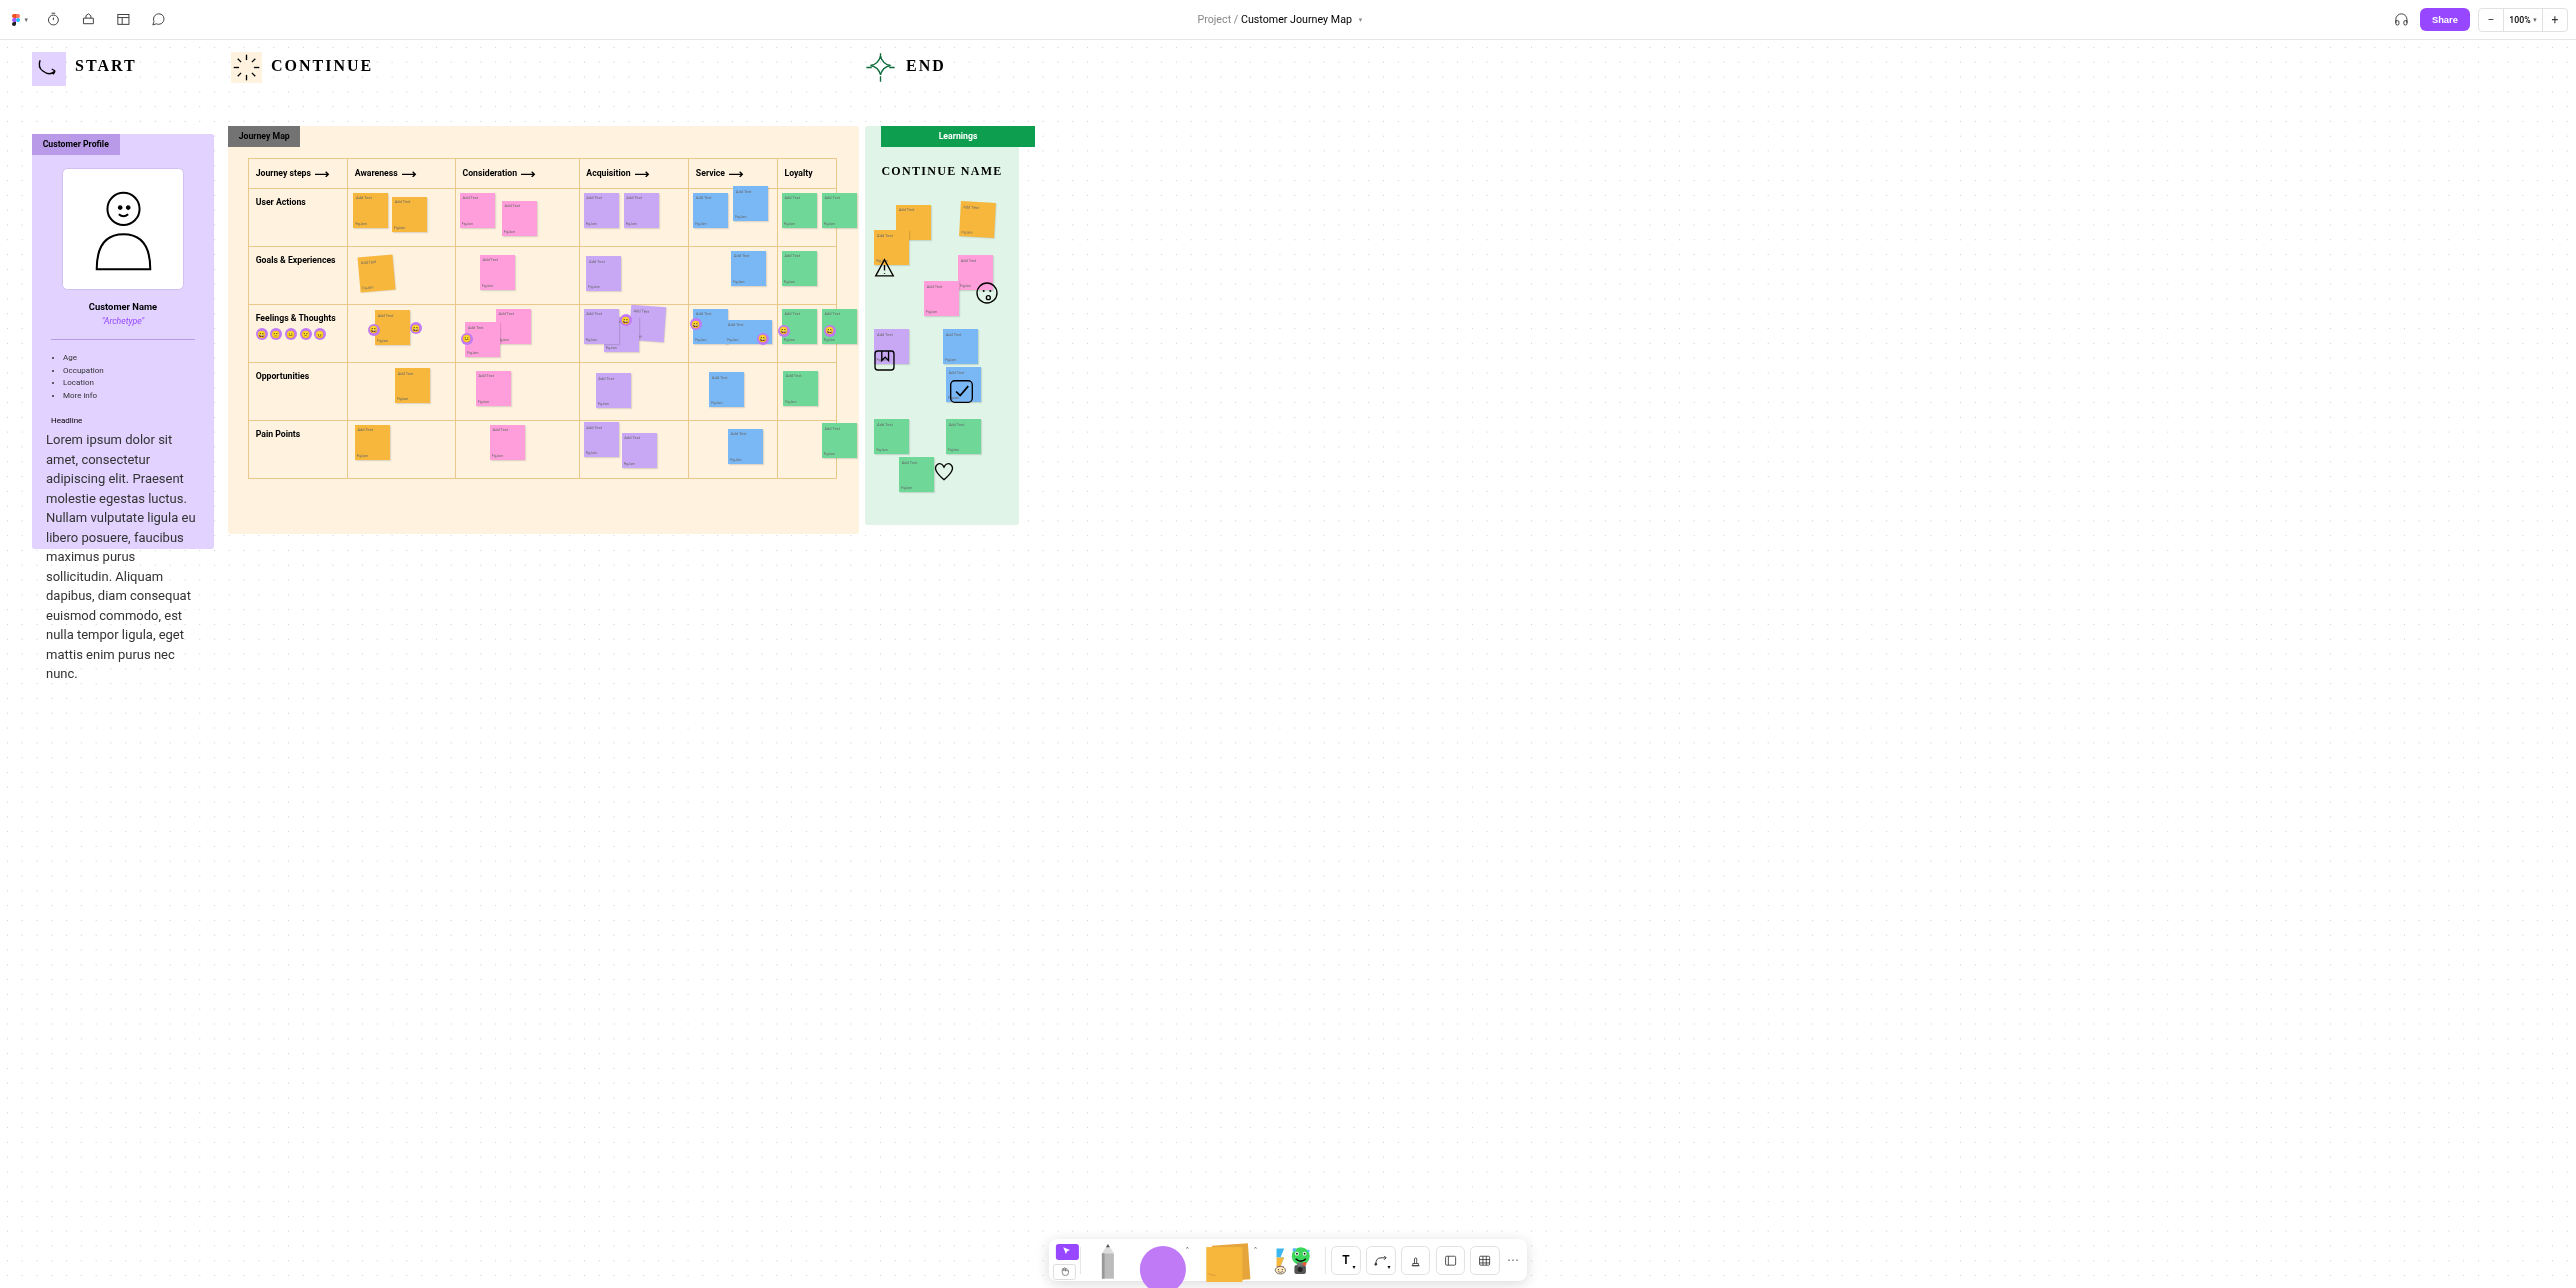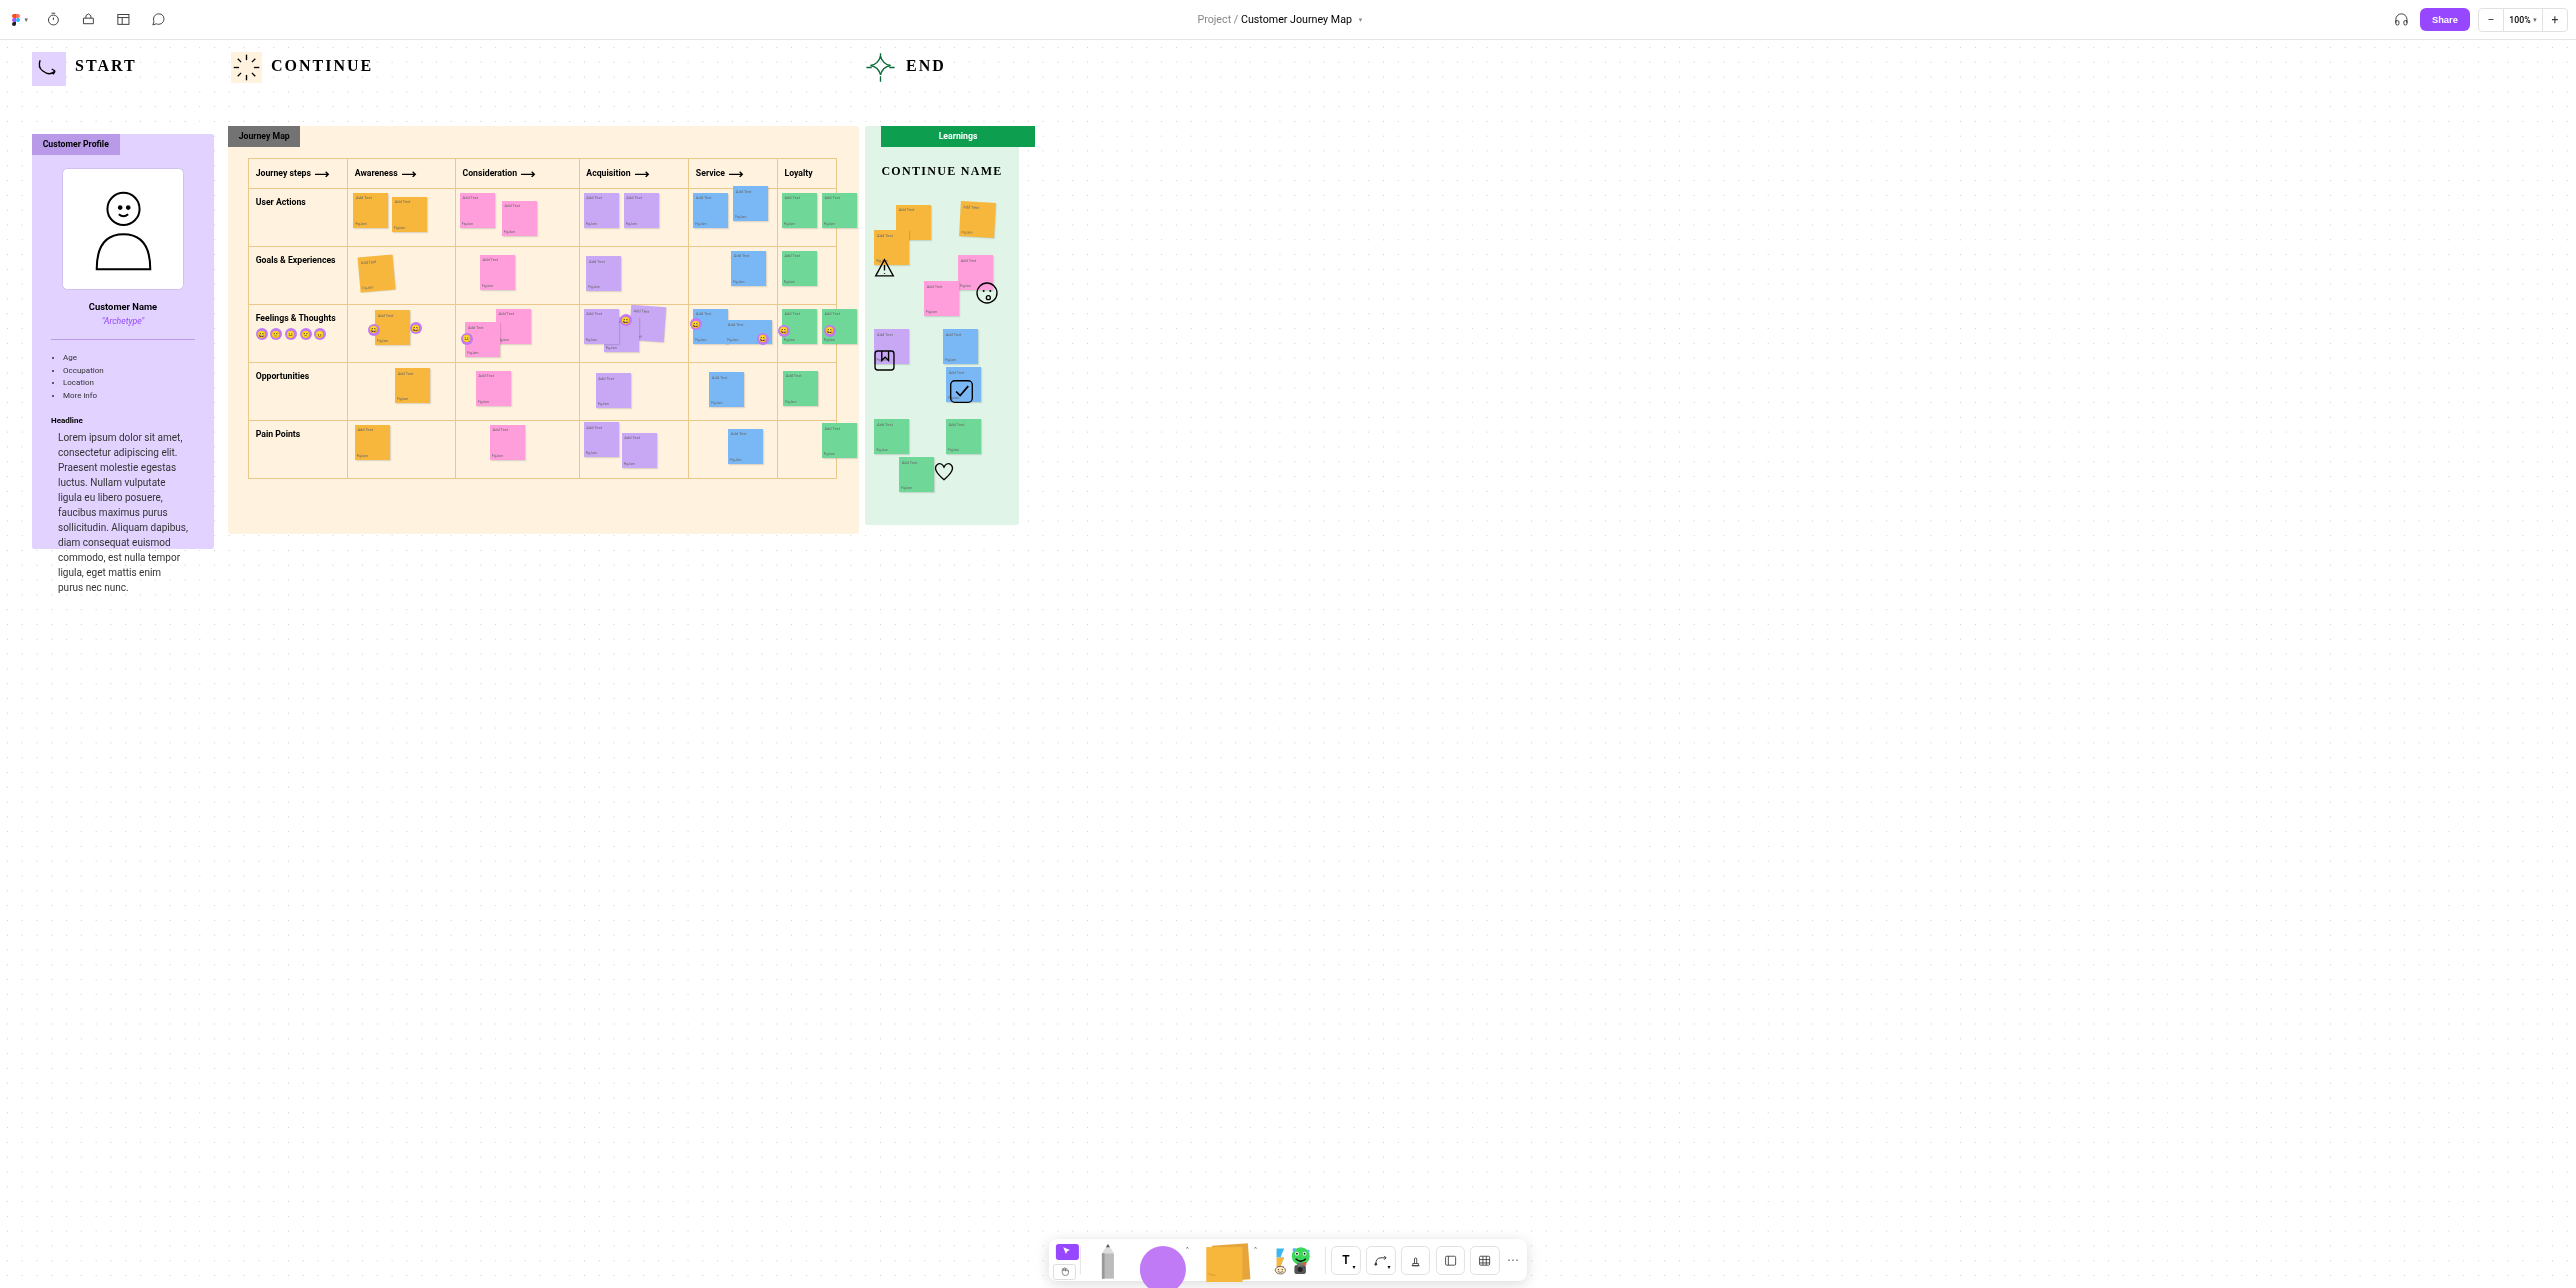--- a/index.html
+++ b/index.html
@@ -22,22 +22,22 @@
 .panel{position:absolute;border-radius:2.7px}
 .panel-tab{position:absolute;top:0;left:0;padding:5.4px 10.7px;font-size:8.7px;font-weight:700;color:#000;border-radius:0}
 .profile-panel{left:32px;top:94px;width:182px;height:415px;background:#E1D2FF}
 .profile-tab{background:#B89AE8}
 .profile-img{background:#fff;border:0.7px solid #d0c0f0;border-radius:5.4px;width:122px;height:122px;margin:34px auto 10.7px;display:flex;align-items:center;justify-content:center}
 .customer-name{text-align:center;font-weight:700;font-size:9.4px;margin-top:6.7px}
 .archetype{text-align:center;font-style:italic;color:#9747FF;font-size:8.7px;margin-top:4px}
 .divider{border:none;border-top:0.7px solid #B89AE8;margin:13.4px 19px}
 .profile-list{list-style:disc;padding-left:31px;font-size:8px;color:#333}
 .profile-list li{margin:3.4px 0}
-.headline{font-size:8px;font-weight:700;margin:16px 19px 5.4px}
-.lorem{font-size:10px;line-height:1.5;margin:0 26px;color:#333}
+.headline{font-size:8px;font-weight:400;margin:16px 19px 5.4px}
+.lorem{font-size:13px;line-height:1.5;margin:0 14px;color:#333}
 .journey-panel{left:228px;top:86px;width:631px;height:408px;background:#FFF3E0}
 .journey-tab{background:#737373}
 .jtable{position:absolute;top:32px;left:20px;width:589px;border-collapse:collapse}
 .jtable th,.jtable td{border:0.7px solid #EAC88A;text-align:left;vertical-align:top;font-size:8px}
 .jtable th{padding:9.4px 6.7px;font-weight:700;font-size:8.7px}
 .jtable td.rowlabel{padding:8px 6.7px;font-weight:700;font-size:8.7px;width:99px}
 .jtable td.cell{height:58px;padding:2.7px;position:relative}
 .col-arrow{display:inline-block;margin-left:4px;vertical-align:middle}
 .sticky{position:absolute;width:35px;height:35px;font-size:4px;color:#666;padding:2.7px;box-shadow:0.7px 0.7px 1.3px rgba(0,0,0,.15)}
 .sticky .auth{position:absolute;bottom:2px;left:2px;font-size:3.4px}

